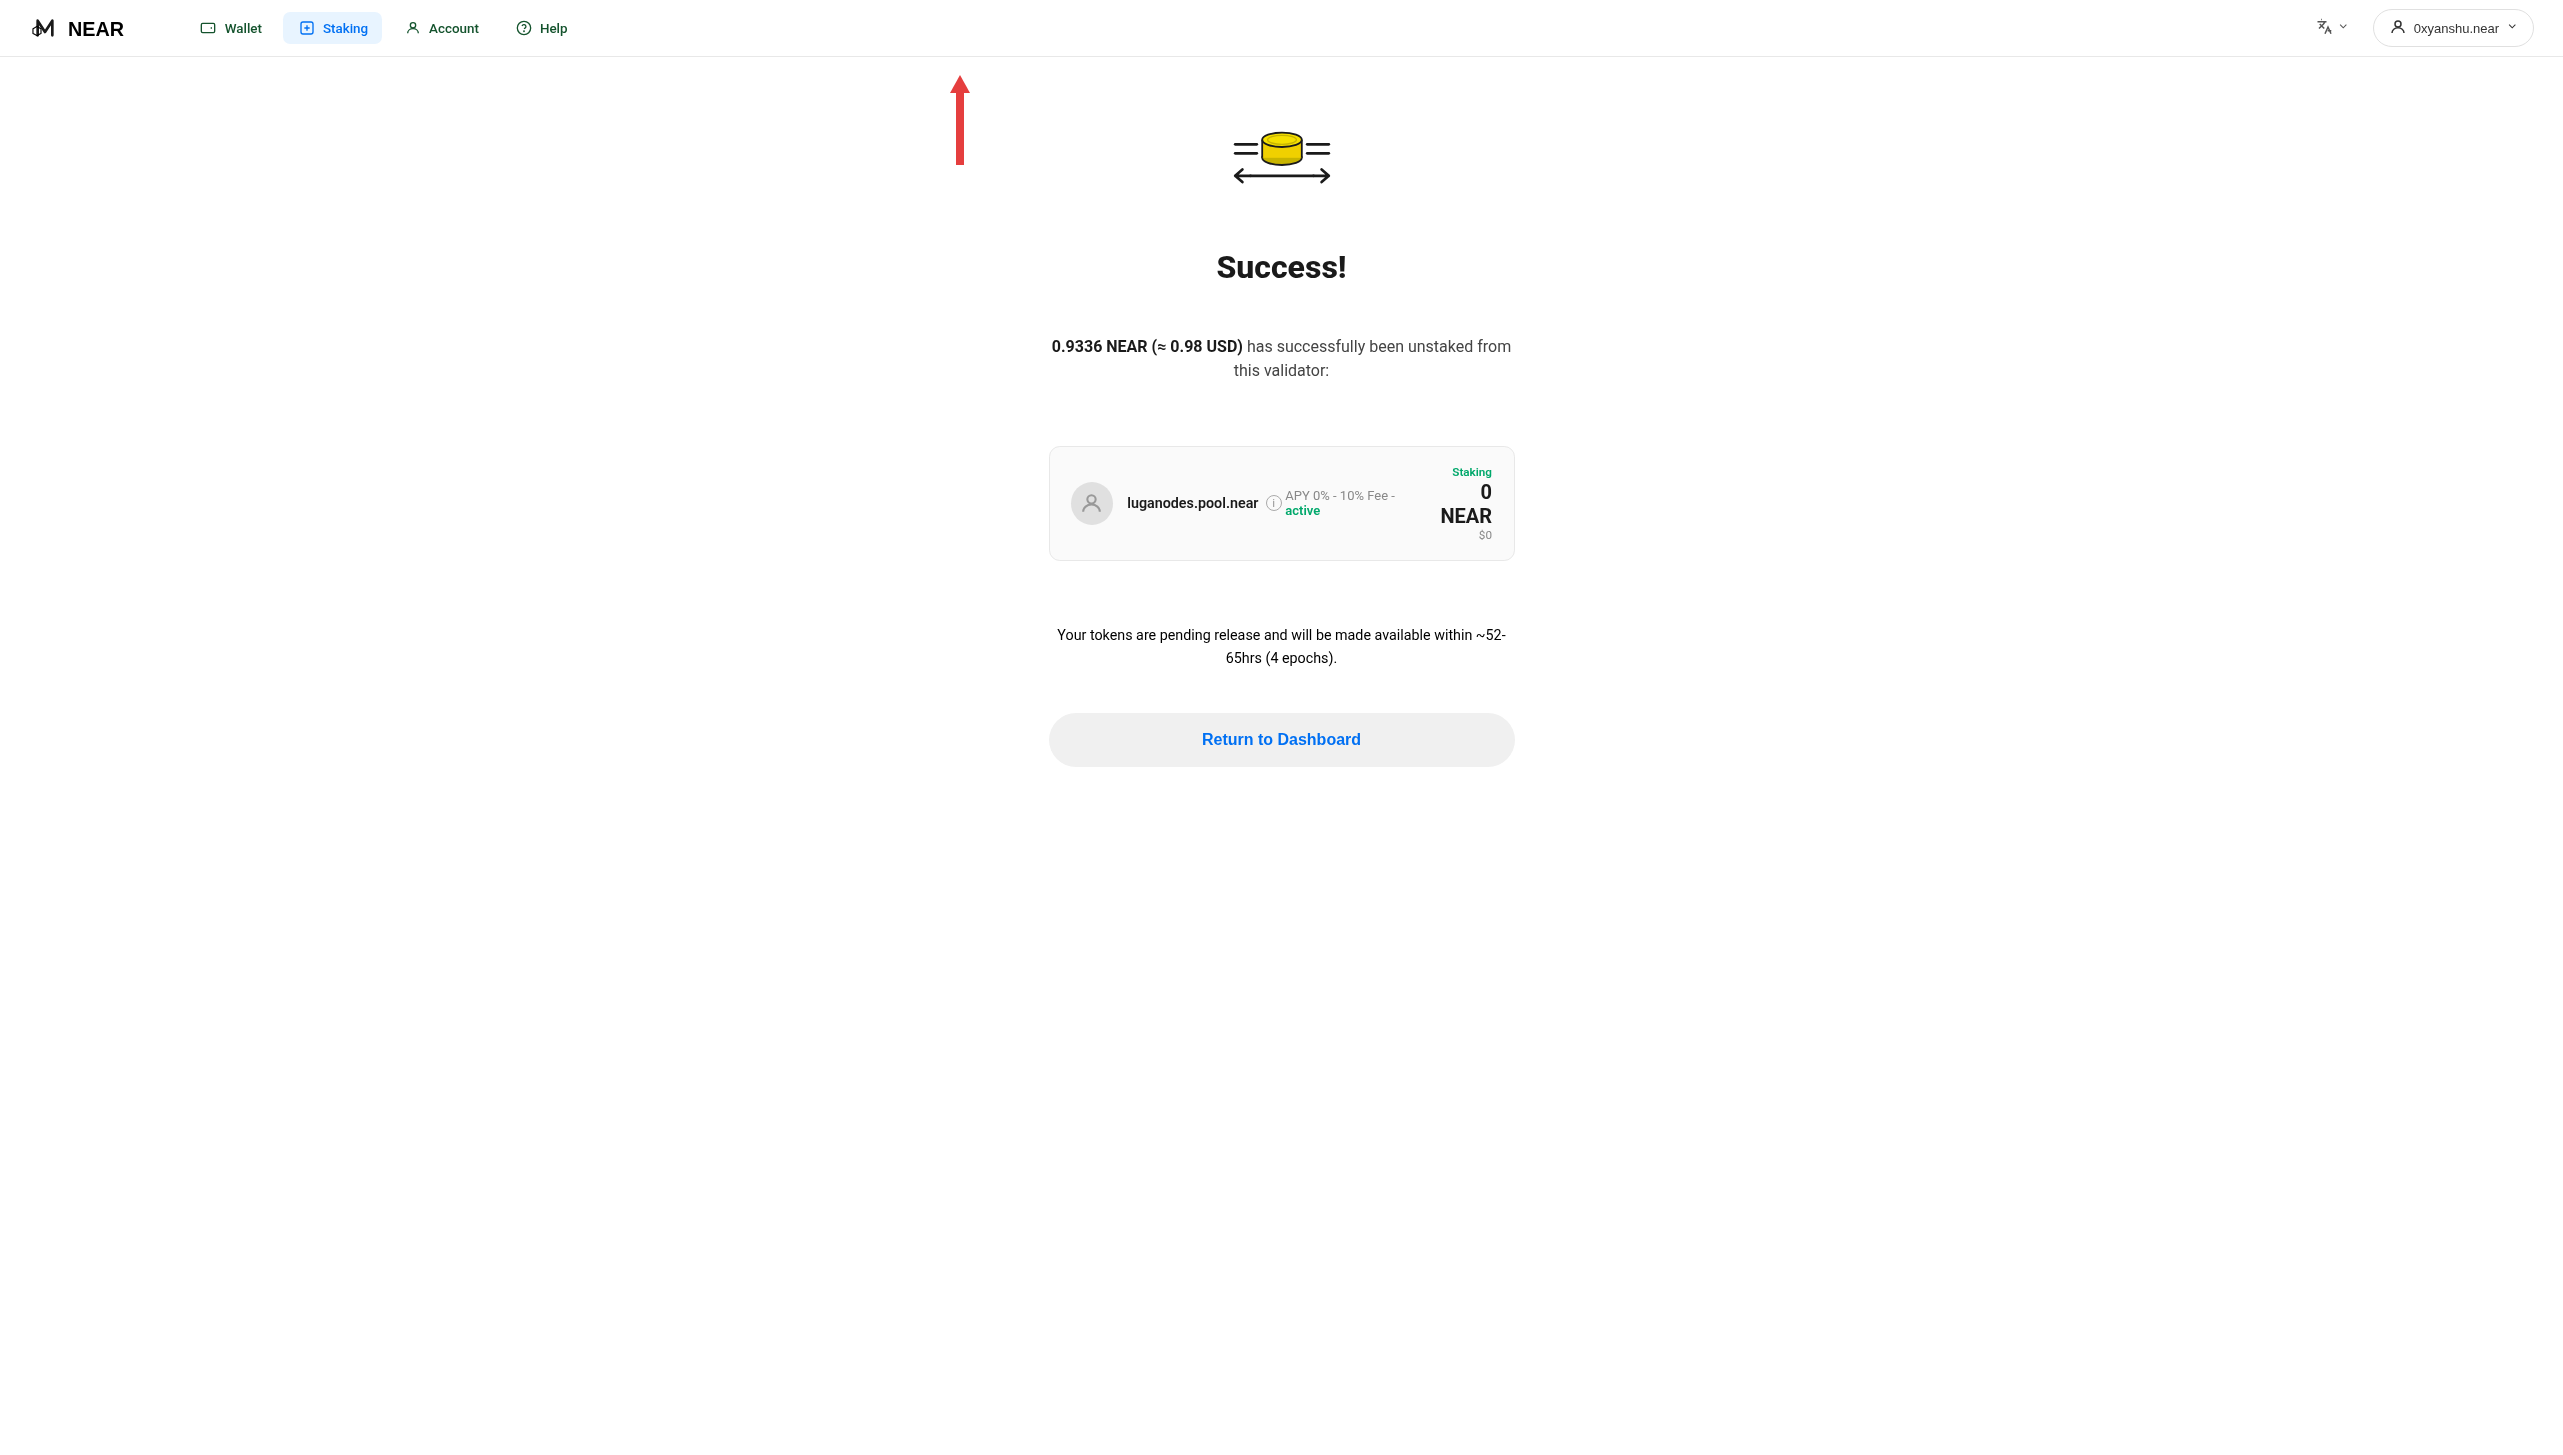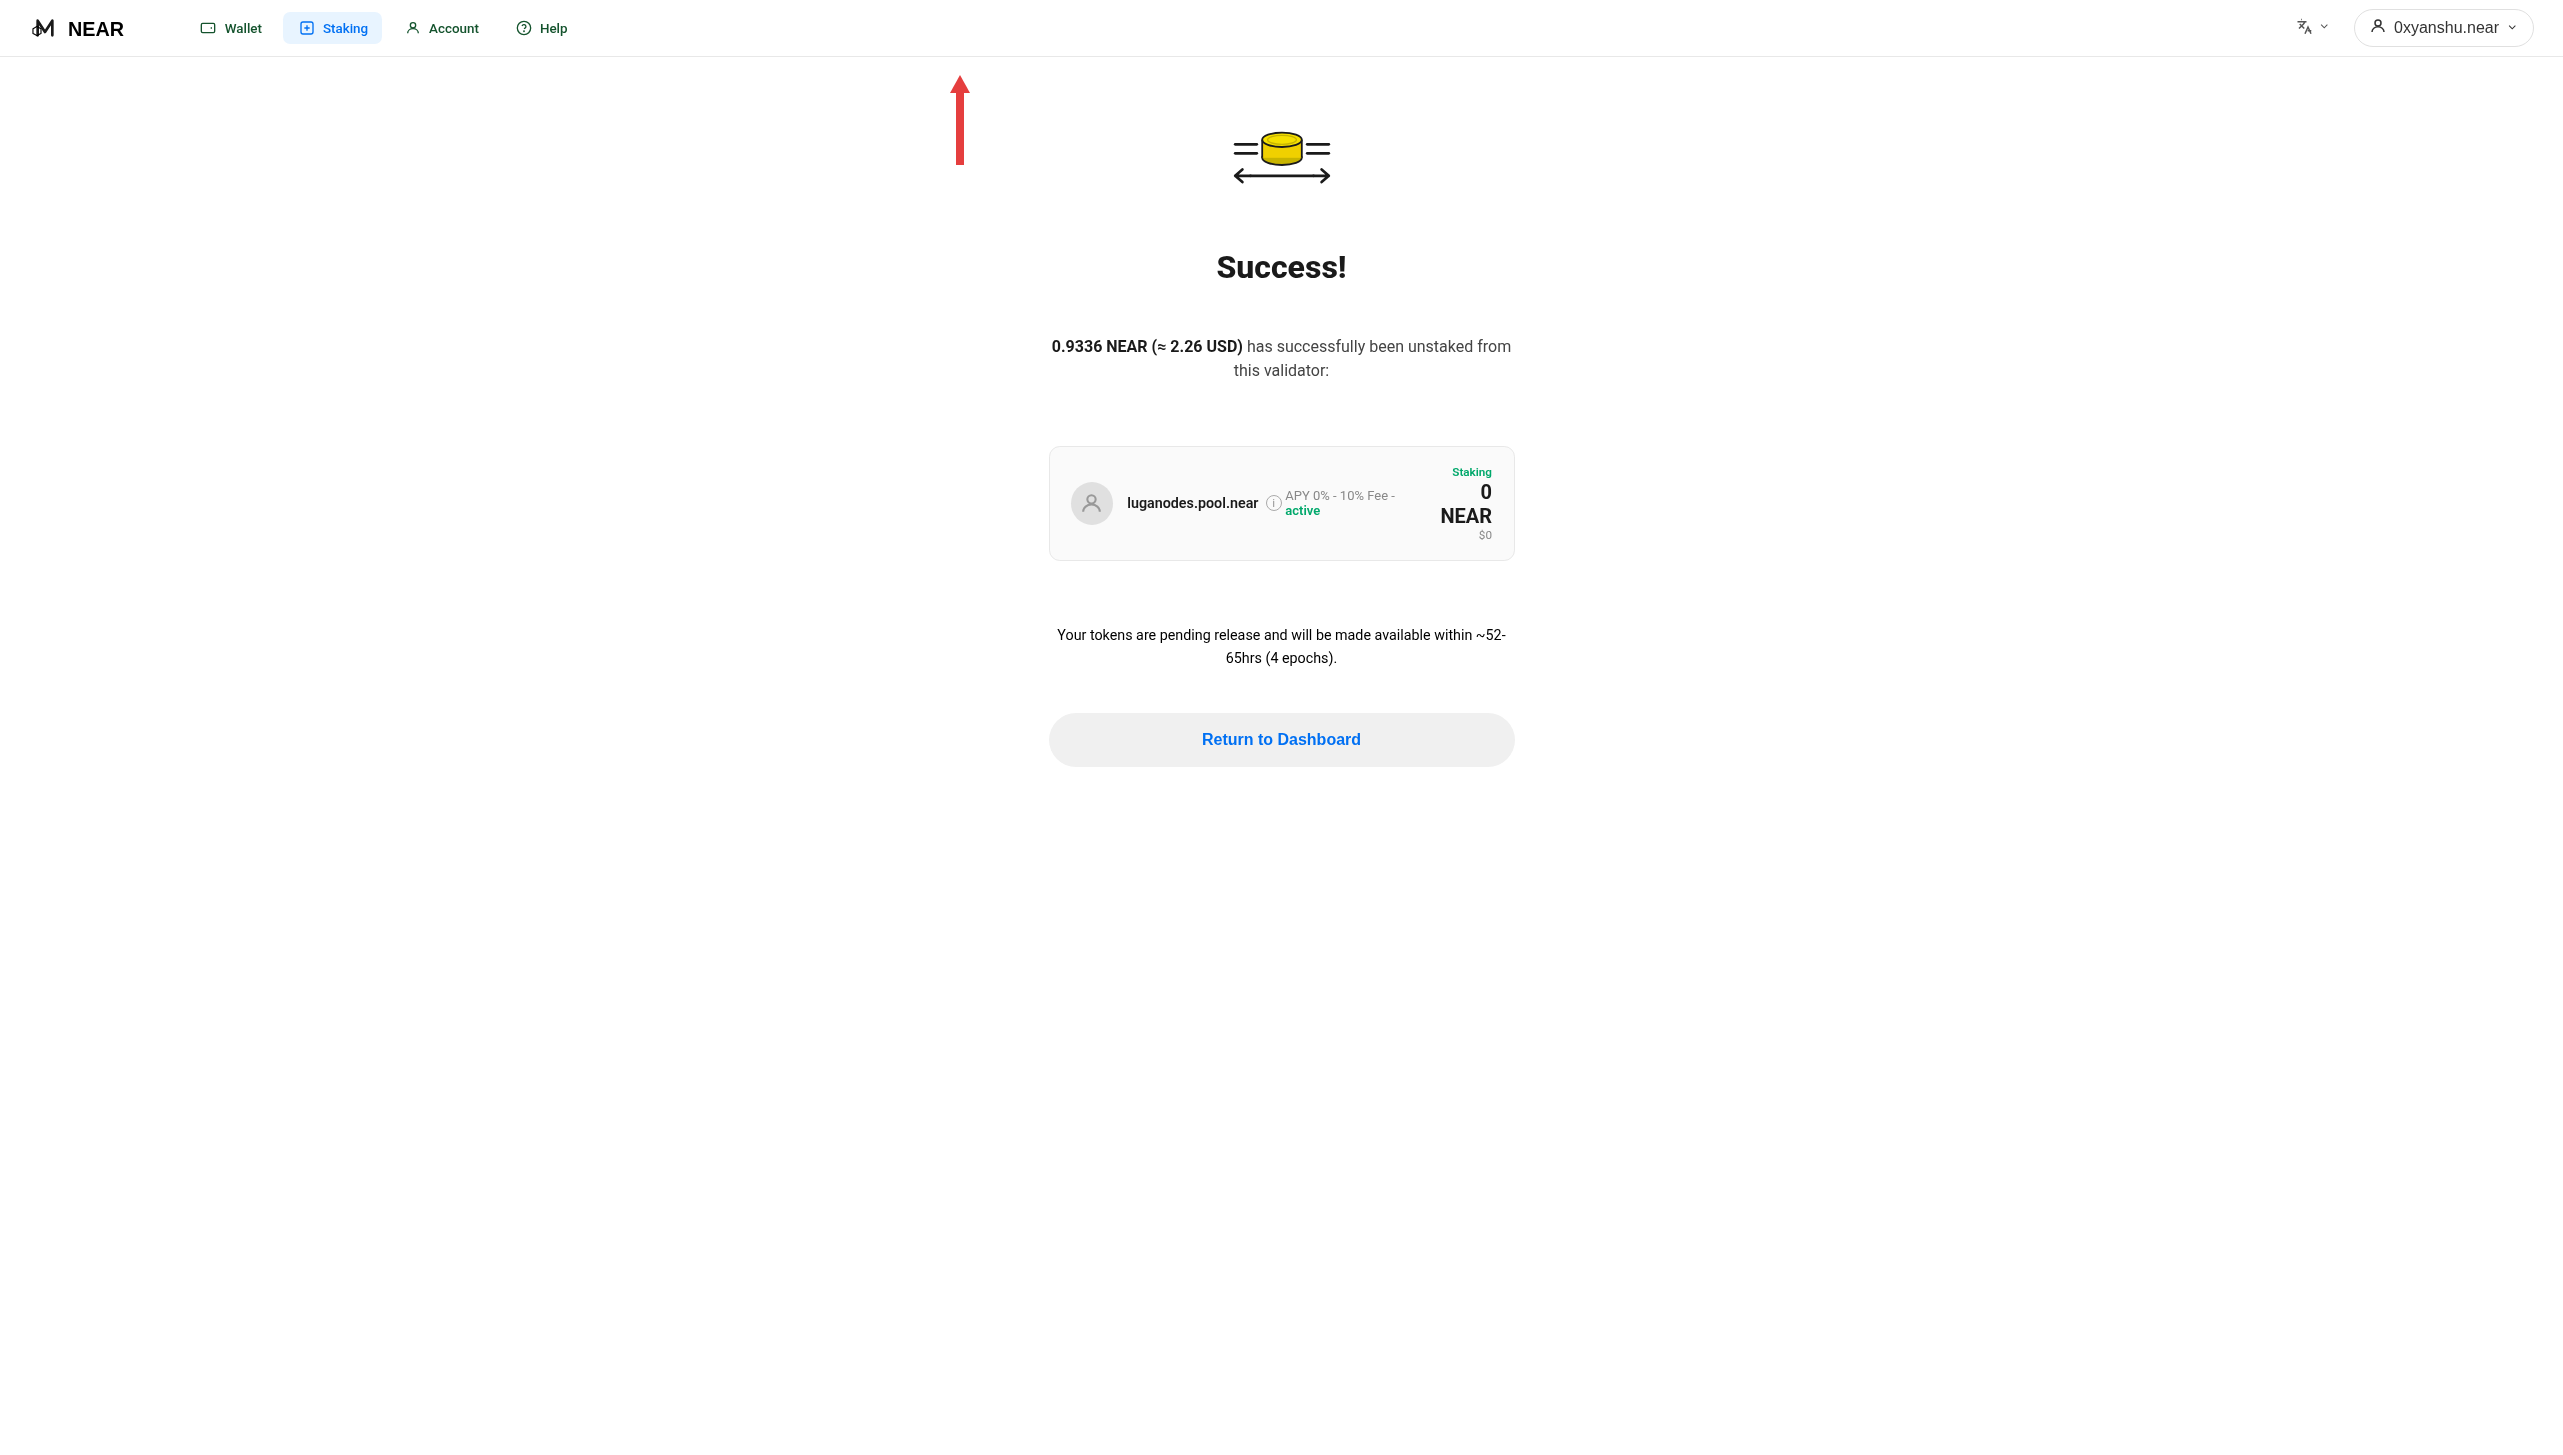--- a/index.html
+++ b/index.html
@@ -90,21 +90,21 @@
     }
 
     .account-btn {
       display: flex;
       align-items: center;
       gap: 7.2px;
       padding: 7.2px 14.3px;
       border: 0.9px solid #e0e0e0;
       border-radius: 21.5px;
       cursor: pointer;
-      font-size: 16px;
+      font-size: 13px;
       font-weight: 500;
       background: #ffffff;
       color: #333;
     }
 
     
     .main-content {
       display: flex;
       flex-direction: column;
       align-items: center;
@@ -423,21 +423,21 @@
 
       <path d="M95 72 L112 72 M112 72 L104 65 M112 72 L104 79" stroke="#1a1a1a" stroke-width="3" stroke-linecap="round" stroke-linejoin="round" fill="none"></path>
 
       <line x1="25" y1="72" x2="95" y2="72" stroke="#1a1a1a" stroke-width="3" stroke-linecap="round"></line>
     </svg>
   </div>
 
   <h1 class="success-title">Success!</h1>
 
   <p class="success-description">
-    <span class="amount-highlight">0.9336 NEAR (≈ 2.26 USD)</span><span> has successfully been unstaked from this validator:</span>
+    <span class="amount-highlight">0.9336 NEAR (≈ 0.98 USD)</span><span> has successfully been unstaked from this validator:</span>
   </p>
 
   <div class="validator-card">
     <div class="validator-left">
       <div class="validator-avatar">
         <svg width="25" height="25" viewBox="0 0 24 24" fill="none" stroke="#999" stroke-width="2">
           <circle cx="12" cy="8" r="4"></circle>
           <path d="M4 20c0-4 3.6-7 8-7s8 3 8 7"></path>
         </svg>
       </div>

